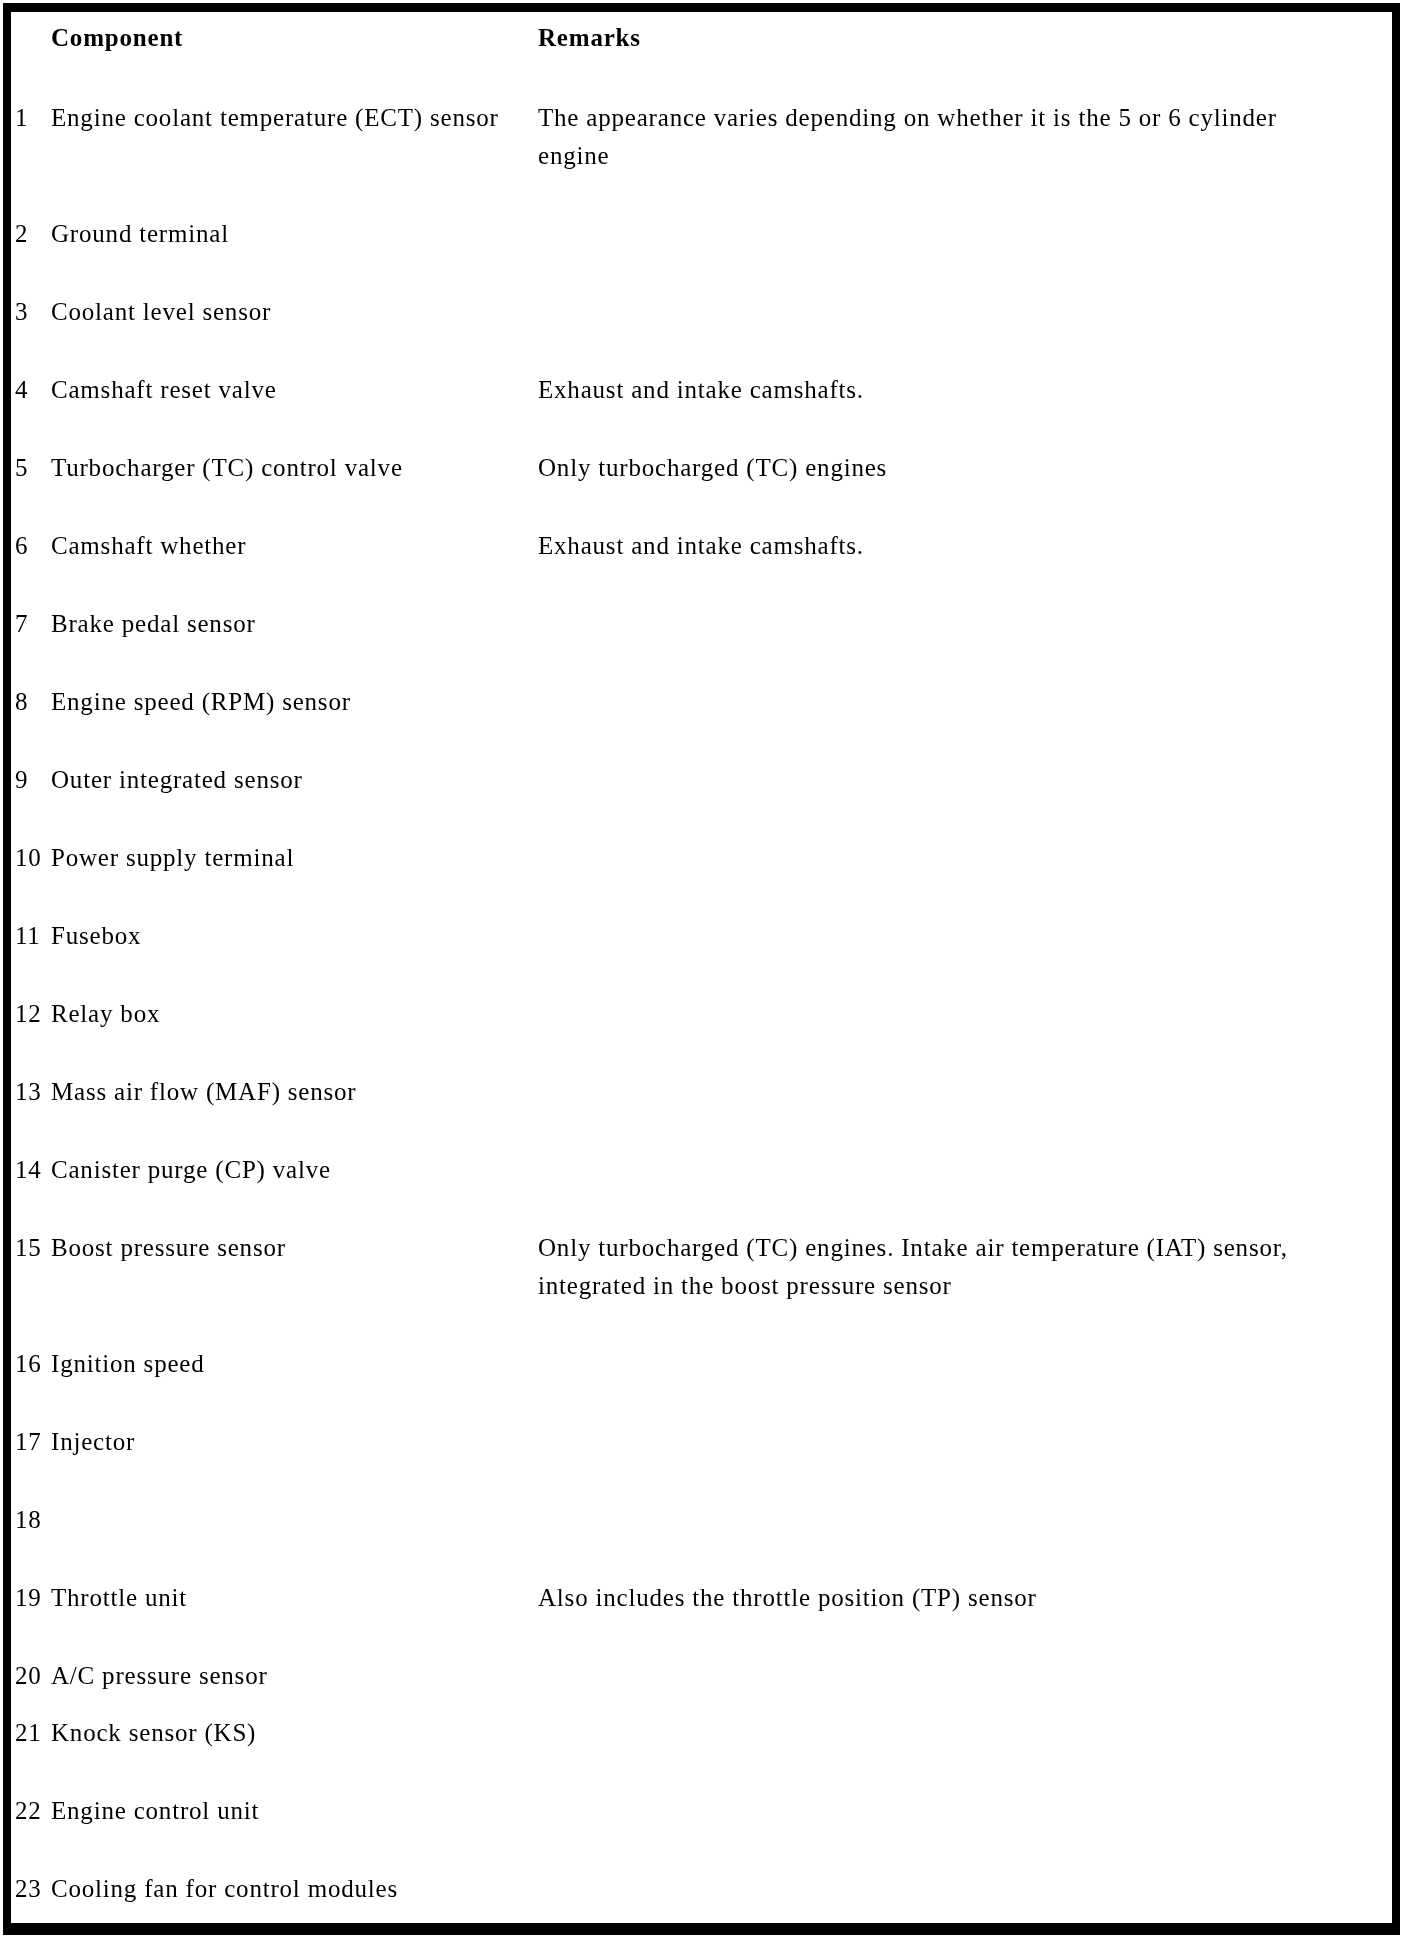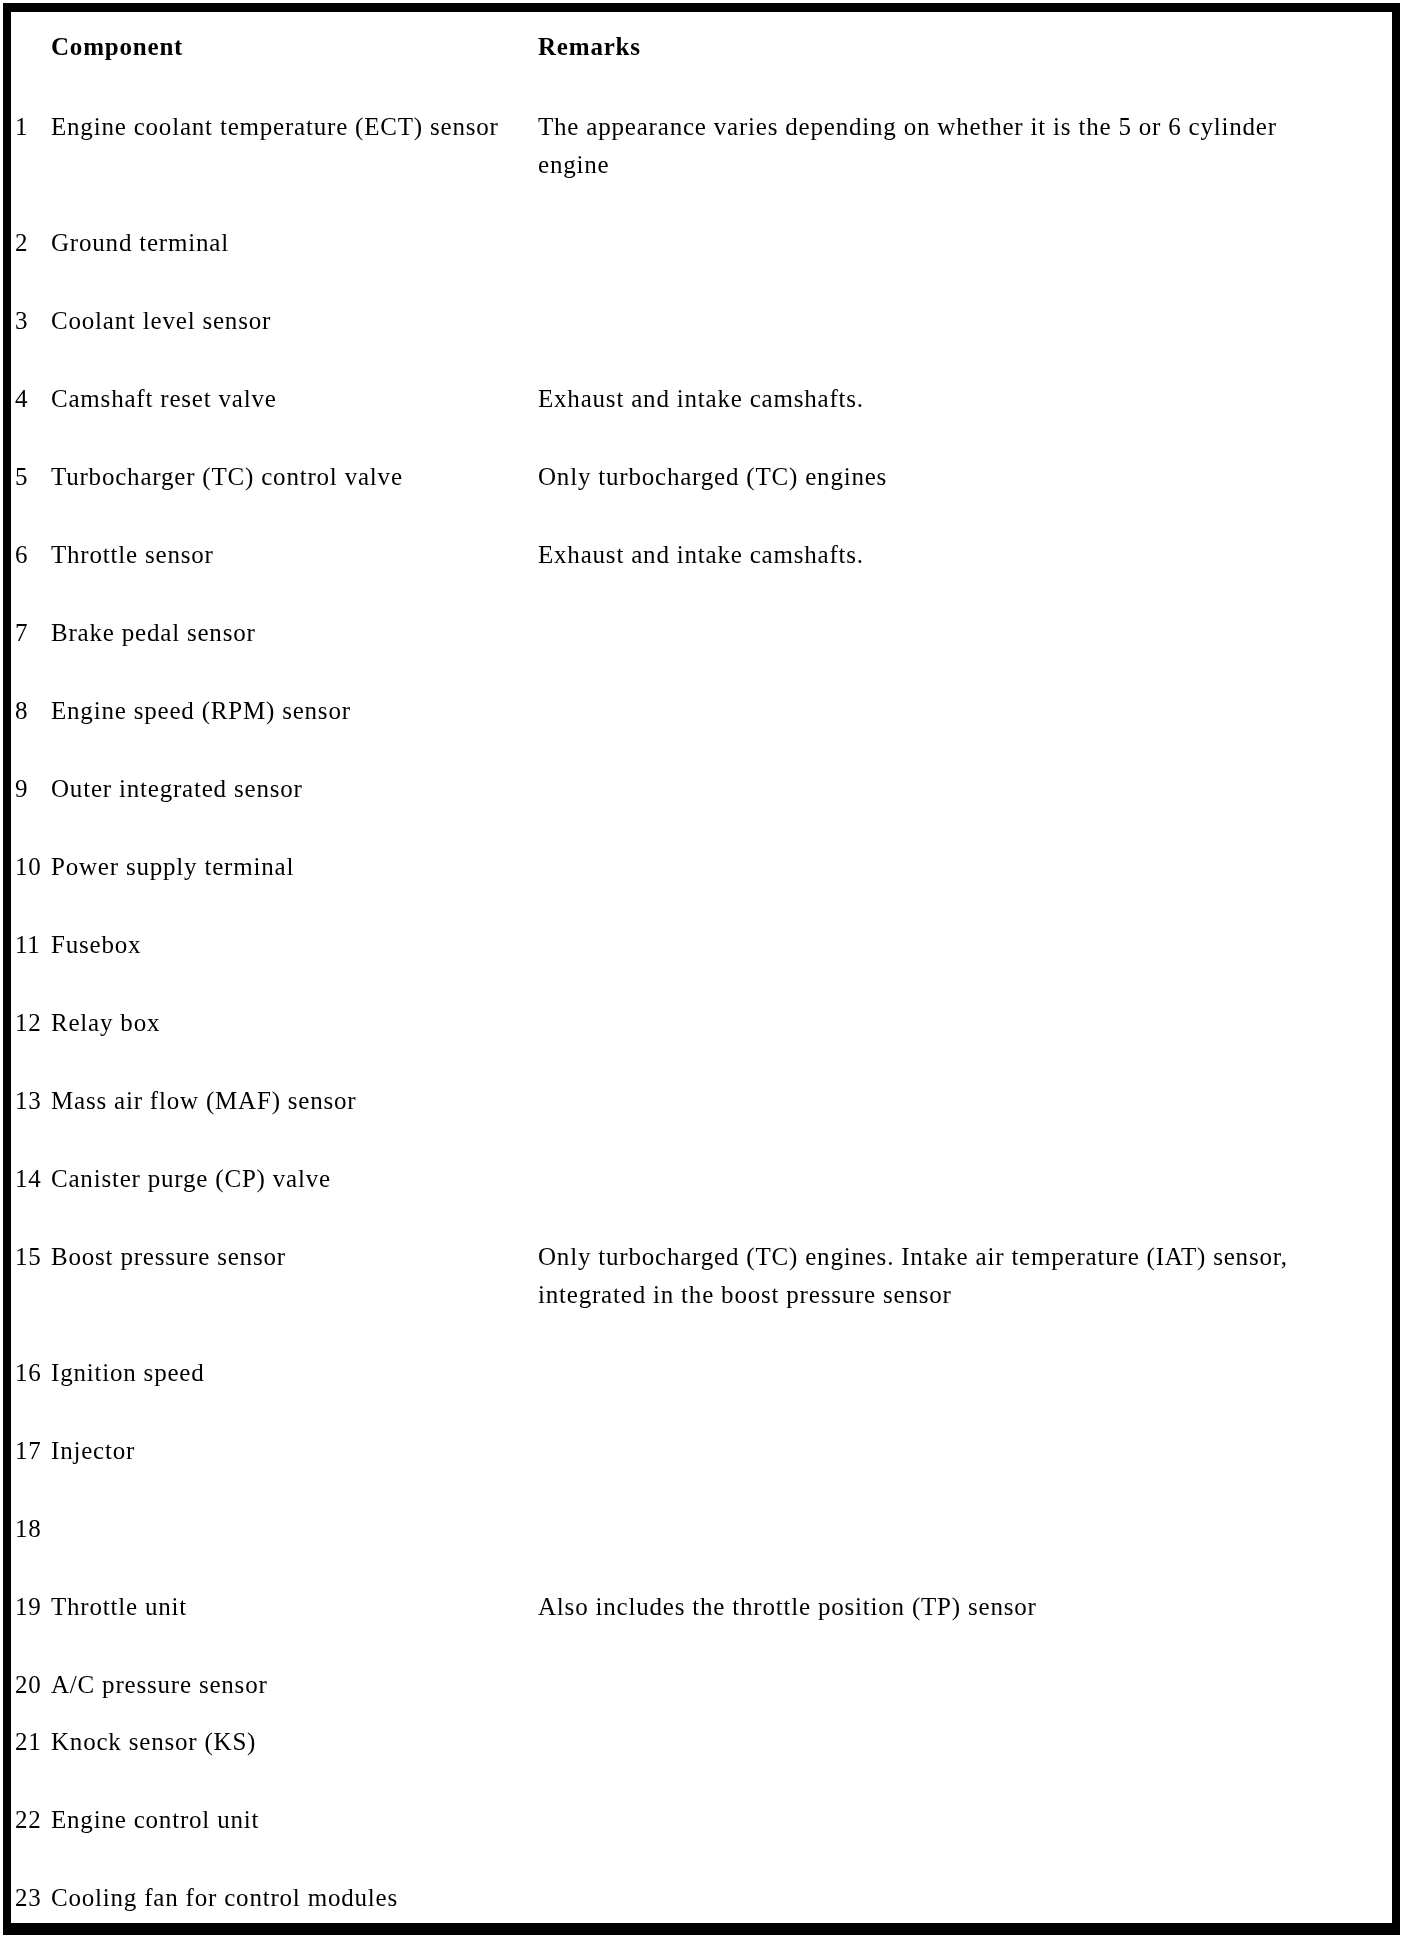--- a/index.html
+++ b/index.html
@@ -14,21 +14,21 @@
     color: #000000;
     overflow: hidden;
   }
   .page {
     box-sizing: border-box;
     margin: 3px 8px 0 3px;
     height: 1932px;
     border-style: solid;
     border-color: #000000;
     border-width: 9px 8px 12px 8px;
-    padding: 16px 6px 0 4px;
+    padding: 7px 6px 0 4px;
     background: #ffffff;
   }
   .row {
     display: grid;
     grid-template-columns: 36px 487px 1fr;
     margin-bottom: 40px;
     font-size: 25px;
     line-height: 38px;
     letter-spacing: 0.8px;
   }
@@ -83,21 +83,21 @@
     <div class="cell comp">Camshaft reset valve</div>
     <div class="cell rem">Exhaust and intake camshafts.</div>
   </div>
         <div class="row row-5">
     <div class="cell num">5</div>
     <div class="cell comp">Turbocharger (TC) control valve</div>
     <div class="cell rem">Only turbocharged (TC) engines</div>
   </div>
         <div class="row row-6">
     <div class="cell num">6</div>
-    <div class="cell comp">Throttle sensor</div>
+    <div class="cell comp">Camshaft whether</div>
     <div class="cell rem">Exhaust and intake camshafts.</div>
   </div>
         <div class="row row-7">
     <div class="cell num">7</div>
     <div class="cell comp">Brake pedal sensor</div>
     <div class="cell rem"></div>
   </div>
         <div class="row row-8">
     <div class="cell num">8</div>
     <div class="cell comp">Engine speed (RPM) sensor</div>

